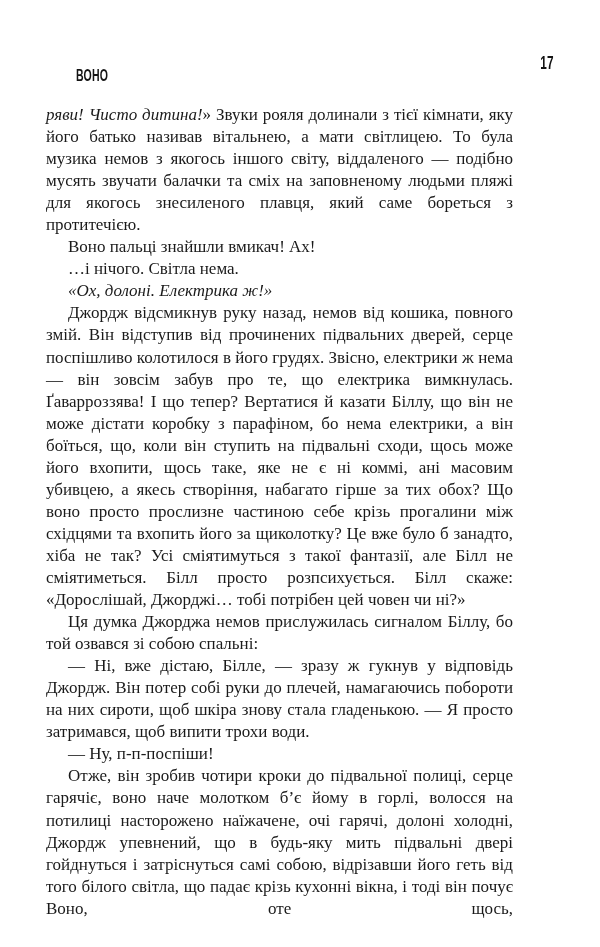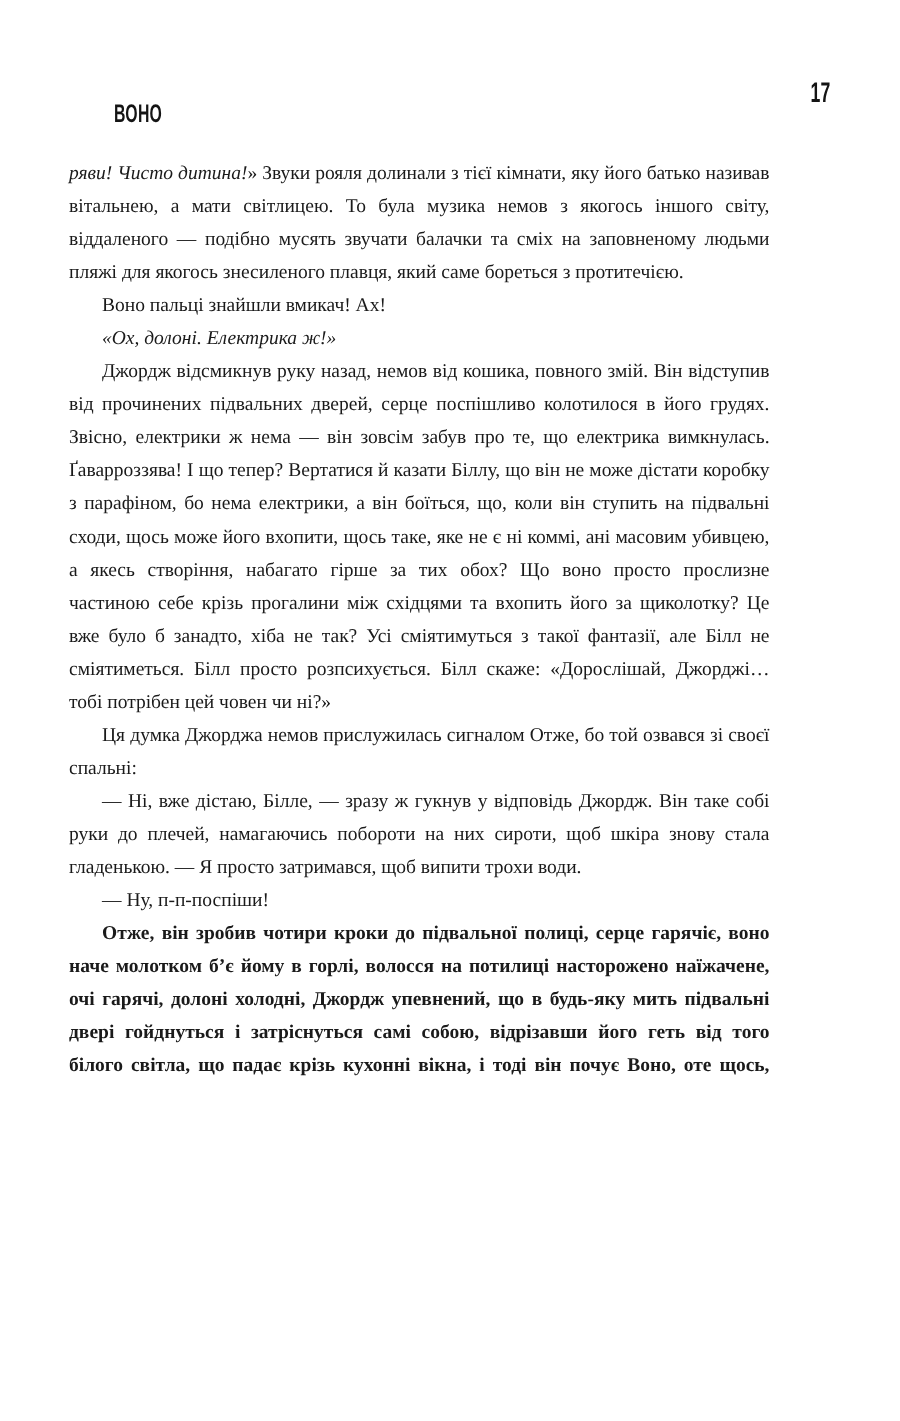--- a/index.html
+++ b/index.html
@@ -61,36 +61,35 @@
     align-items: flex-end;
     justify-content: center;
   }
 
   
   .textblock {
     position: absolute;
     left: 46px;
     top: 104px;
     width: 467px;
-    font-size: 13px;
+    font-size: 17px;
     line-height: 22.05px;
     text-align: justify;
     text-justify: inter-word;
     hyphens: manual;
   }
   .textblock p {
     margin: 0;
     text-indent: 22px;
   }
   .textblock p.noindent {
     text-indent: 0;
   }
   .textblock p.last {
     text-align: justify;
-    font-weight: bold;
   }
   .textblock p:last-child {
     text-align-last: justify;
   }
   i, .it {
     font-style: italic;
   }
 </style>
 </head>
 <body>
@@ -101,21 +100,22 @@
     <span class="book-title">ВОНО</span>
   </div>
 
   <div class="folio-wrap">
     <span class="folio">17</span>
   </div>
 
   <div class="textblock">
       <p id="p-continuation" class="noindent"><span class="it">ряви! Чисто дитина!</span><span>» Звуки рояля долинали з тієї кімнати, яку його батько називав вітальнею, а мати світлицею. То була музика немов з якогось іншого світу, віддаленого — подібно мусять звучати балачки та сміх на заповненому людьми пляжі для якогось знесиленого плавця, який саме бореться з протитечією.</span></p>
       <p id="p-switch"><span>Воно пальці знайшли вмикач! Ах!</span></p>
+      <p id="p-nothing"><span>…і нічого. Світла нема.</span></p>
       <p id="p-thought-electric"><span class="it">«Ох, долоні. Електрика ж!»</span></p>
       <p id="p-george-recoil"><span>Джордж відсмикнув руку назад, немов від кошика, повного змій. Він відступив від прочинених підвальних дверей, серце поспішливо колотилося в його грудях. Звісно, електрики ж нема — він зовсім забув про те, що електрика вимкнулась. Ґаварроззява! І що тепер? Вертатися й казати Біллу, що він не може дістати коробку з парафіном, бо нема електрики, а він боїться, що, коли він ступить на підвальні сходи, щось може його вхопити, щось таке, яке не є ні коммі, ані масовим убивцею, а якесь створіння, набагато гірше за тих обох? Що воно просто прослизне частиною себе крізь прогалини між східцями та вхопить його за щиколотку? Це вже було б занадто, хіба не так? Усі сміятимуться з такої фантазії, але Білл не сміятиметься. Білл просто розпсихується. Білл скаже: «Дорослішай, Джорджі… тобі потрібен цей човен чи ні?»</span></p>
-      <p id="p-signal"><span>Ця думка Джорджа немов прислужилась сигналом Отже, бо той озвався зі своєї спальні:</span></p>
-      <p id="p-dialogue-george-1"><span>— Ні, вже дістаю, Білле, — зразу ж гукнув у відповідь Джордж. Він таке собі руки до плечей, намагаючись побороти на них сироти, щоб шкіра знову стала гладенькою. — Я просто затримався, щоб випити трохи води.</span></p>
+      <p id="p-signal"><span>Ця думка Джорджа немов прислужилась сигналом Біллу, бо той озвався зі собою спальні:</span></p>
+      <p id="p-dialogue-george-1"><span>— Ні, вже дістаю, Білле, — зразу ж гукнув у відповідь Джордж. Він потер собі руки до плечей, намагаючись побороти на них сироти, щоб шкіра знову стала гладенькою. — Я просто затримався, щоб випити трохи води.</span></p>
       <p id="p-dialogue-bill-2"><span>— Ну, п-п-поспіши!</span></p>
       <p id="p-four-steps" class="last"><span>Отже, він зробив чотири кроки до підвальної полиці, серце гарячіє, воно наче молотком б’є йому в горлі, волосся на потилиці насторожено наїжачене, очі гарячі, долоні холодні, Джордж упевнений, що в будь-яку мить підвальні двері гойднуться і затріснуться самі собою, відрізавши його геть від того білого світла, що падає крізь кухонні вікна, і тоді він почує Воно, оте щось,</span></p>
     </div>
 
 </div>
 
 </body></html>

